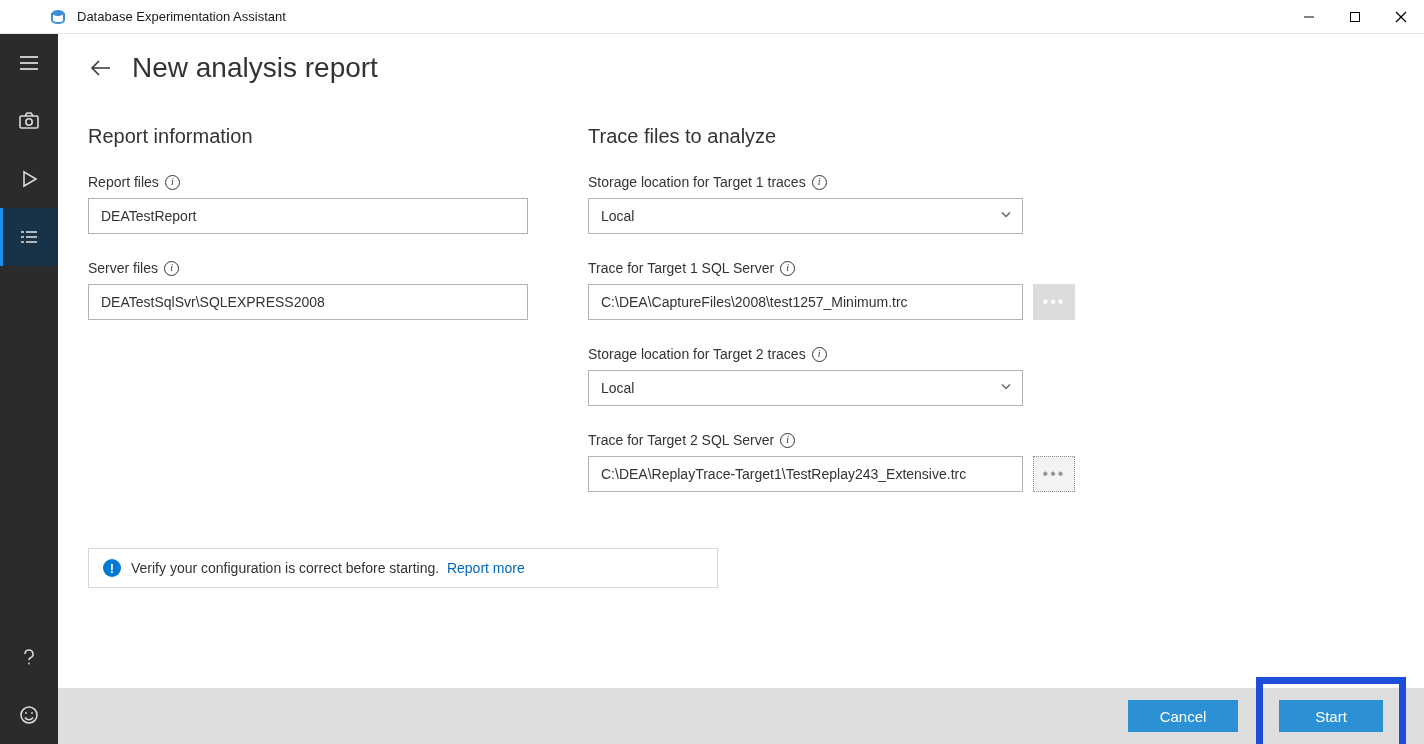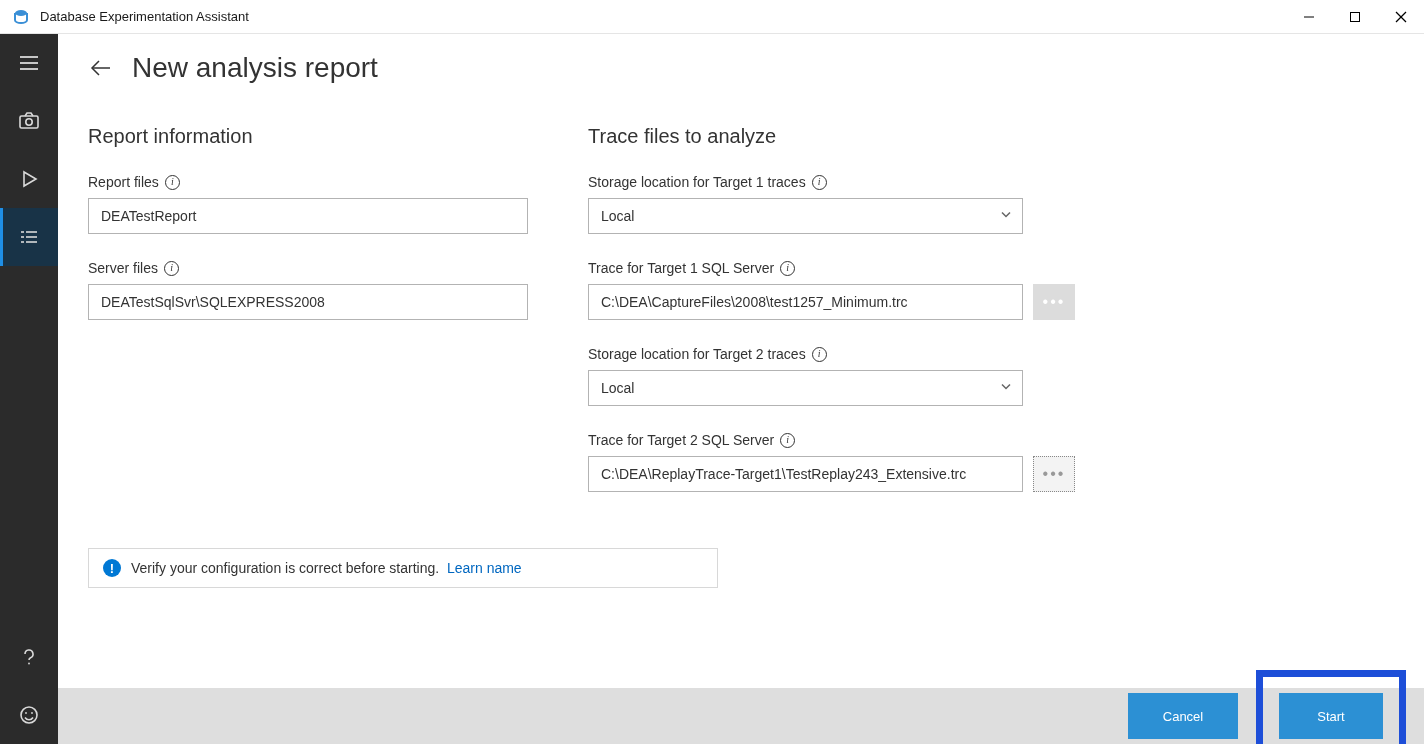--- a/index.html
+++ b/index.html
@@ -14,20 +14,21 @@
     display: flex;
     flex-direction: column;
   }
   
   .titlebar {
     height: 34px;
     display: flex;
     align-items: center;
     border-bottom: 1px solid #e5e5e5;
     background: #fff;
+    padding-left: 37px;
   }
   .titlebar .app-icon {
     width: 22px; height: 22px;
     margin: 0 8px 0 10px;
     display: flex; align-items: center; justify-content: center;
   }
   .titlebar .title-text {
     font-size: 13px;
     color: #1a1a1a;
   }
@@ -213,23 +214,23 @@
     height: 56px;
     background: #dedede;
     display: flex;
     align-items: center;
     justify-content: flex-end;
     padding: 0 18px;
     gap: 18px;
   }
   .btn {
     min-width: 110px;
-    height: 46px;
+    height: 32px;
     border: none;
-    font-size: 13px;
+    font-size: 15px;
     color: #fff;
     background: #2c90d4;
     font-family: inherit;
     cursor: pointer;
   }
   .btn-start-wrap {
     border: 7px solid #1d4ed8;
     padding: 16px;
     display: inline-flex;
   }
@@ -405,21 +406,21 @@
                 </button>
             </div>
           </div>
         </div>
       </div>
 
       <div class="info-banner">
         <div class="badge">!</div>
         <div class="msg">
           <span>Verify your configuration is correct before starting.</span>
-          &nbsp;<a href="#">Learn name</a>
+          &nbsp;<a href="#">Report more</a>
         </div>
       </div>
     </div>
 
     <div class="footer">
       <button class="btn">Cancel</button>
       <span class="btn-start-wrap">
         <button class="btn" style="min-width:104px">Start</button>
       </span>
     </div>

